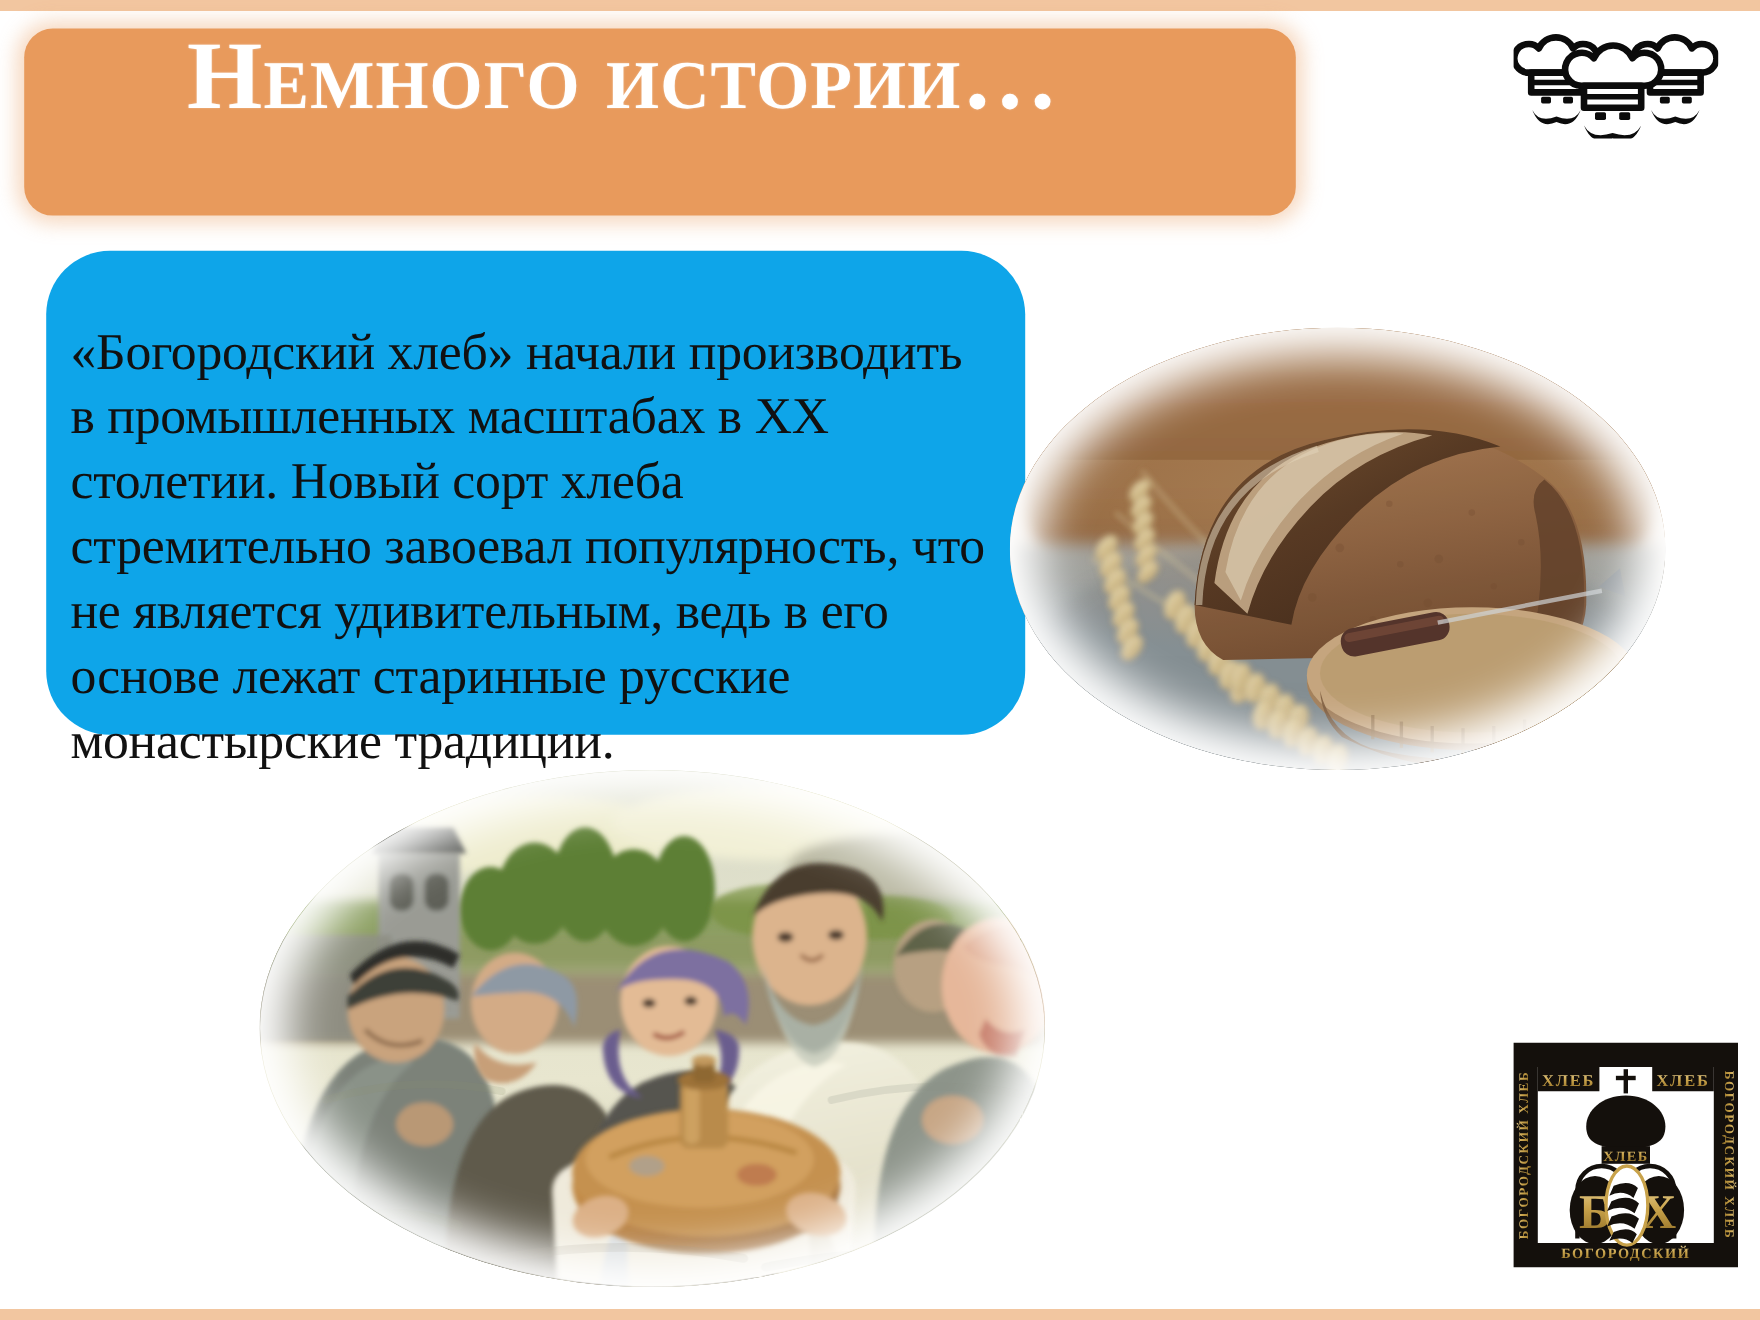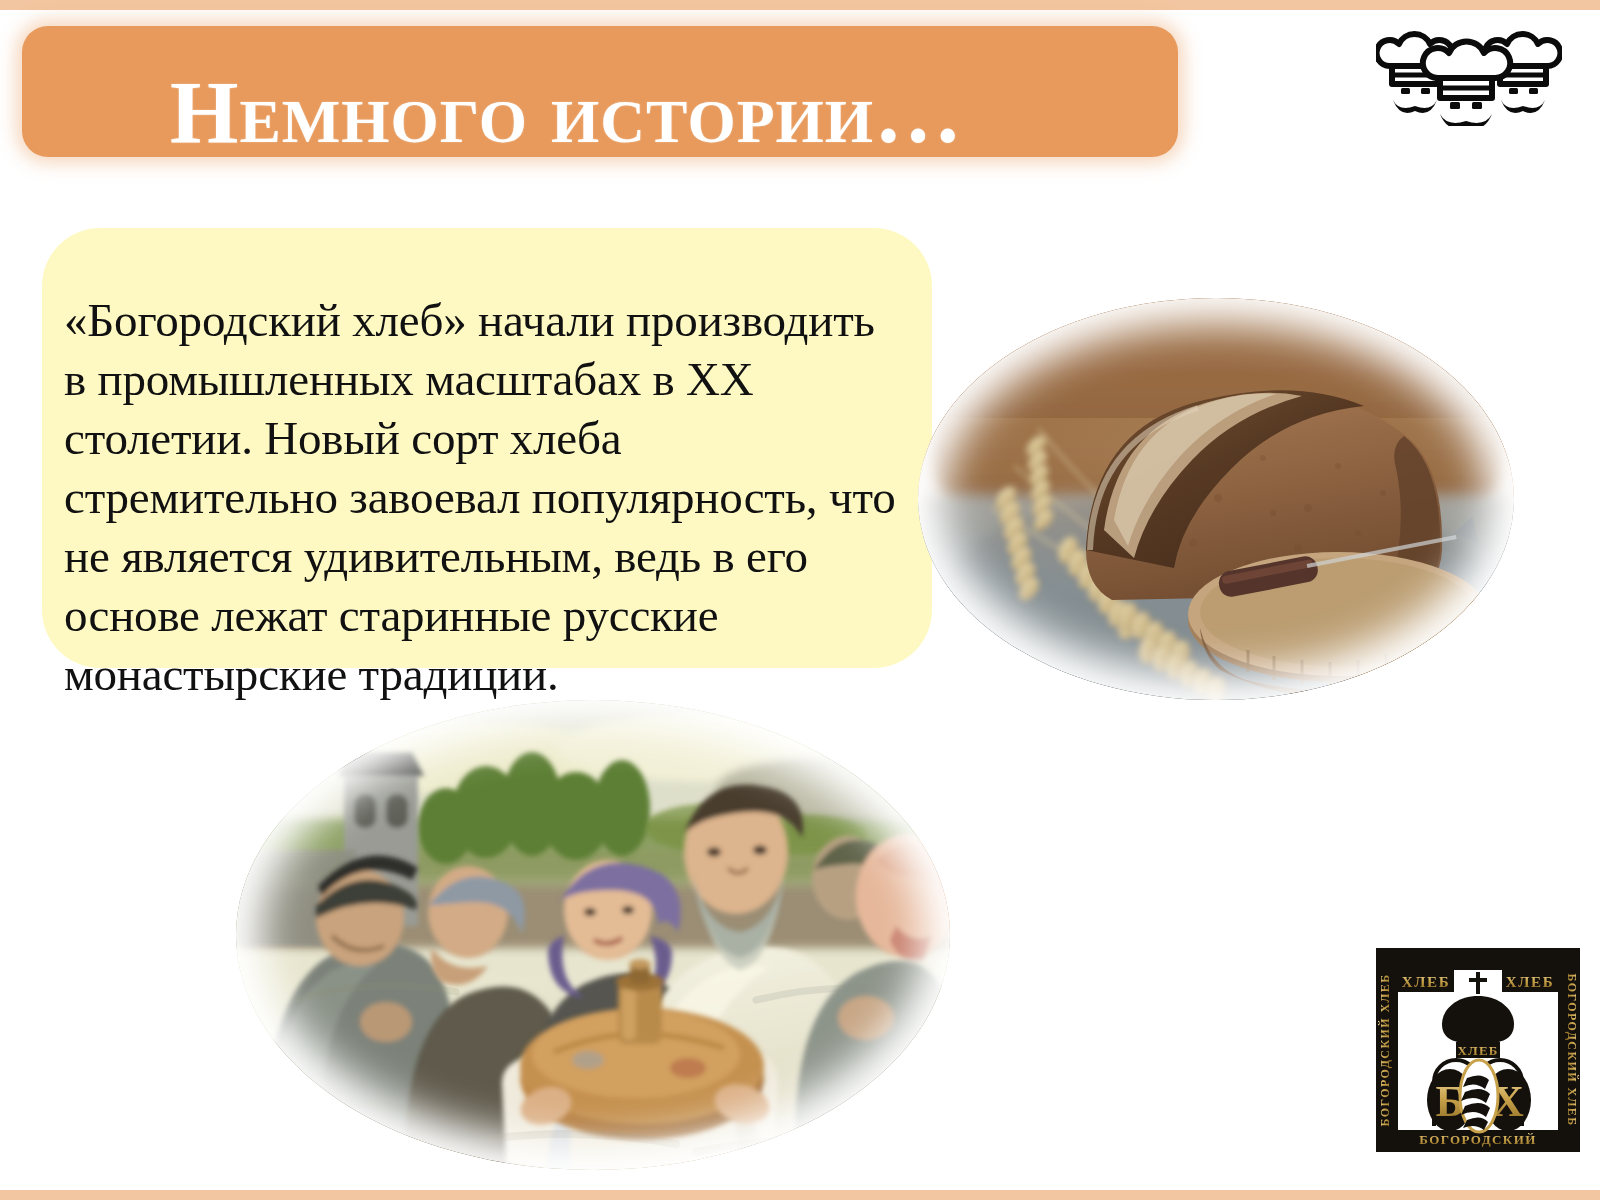--- a/index.html
+++ b/index.html
@@ -29,26 +29,26 @@
   }
   .edge-strip.top    { top: 0; }
   .edge-strip.bottom { top: 1190px; }
 
   
   #title-banner {
     position: absolute;
     left: 22px;
     top: 26px;
     width: 1156px;
-    height: 131px;
+    height: 170px;
     background: #e89a5c;
     border-radius: 26px;
     box-shadow: 0 0 18px 6px rgba(232,154,92,0.40);
     display: flex;
-    align-items: flex-end;
+    align-items: flex-start;
   }
   #title-text {
     margin-left: 148px;
     color: #ffffff;
     font-family: "Liberation Serif", "DejaVu Serif", serif;
     font-weight: 700;
     font-size: 88px;
     line-height: 1;
     font-variant: small-caps;
     letter-spacing: 1px;
@@ -65,21 +65,21 @@
     height: 104px;
   }
 
   
   #text-card {
     position: absolute;
     left: 42px;
     top: 228px;
     width: 890px;
     height: 440px;
-    background: #fef9c3;
+    background: #0ea5e9;
     border-radius: 58px;
   }
   #body-text {
     position: absolute;
     left: 22px;
     top: 16px;
     width: 840px;
     color: #111111;
     font-family: "Liberation Serif", "DejaVu Serif", serif;
     font-size: 47px;

